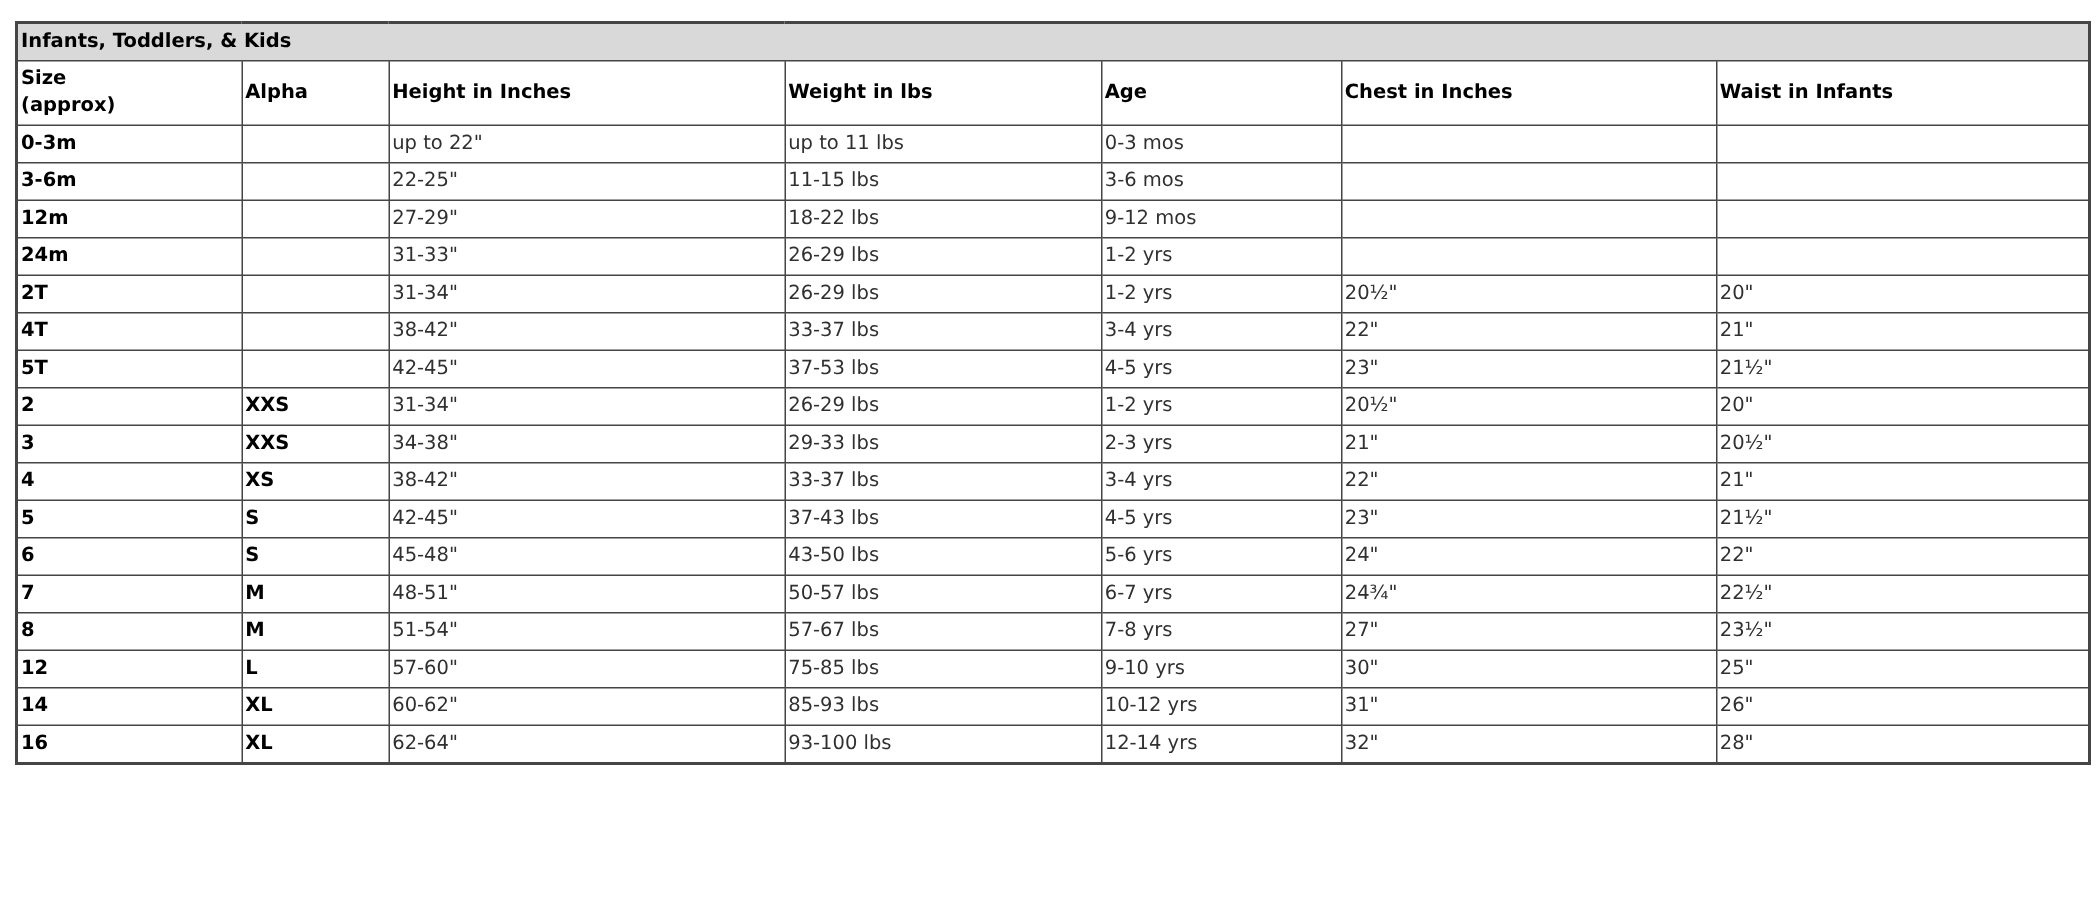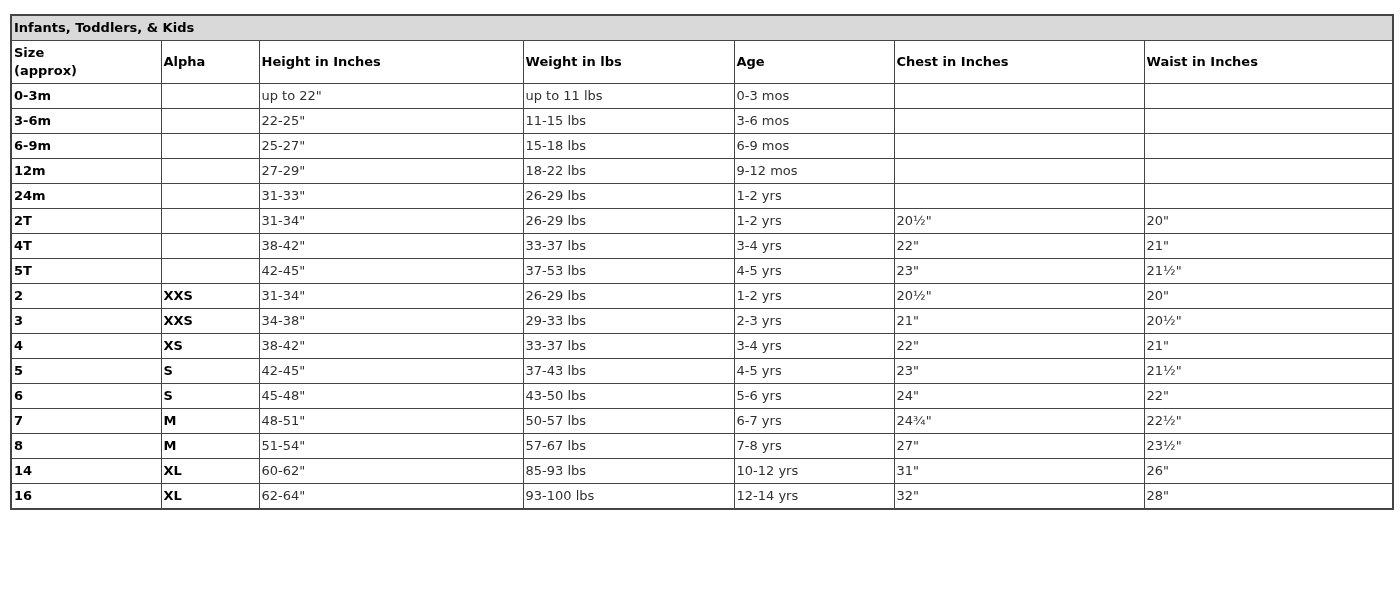--- a/index.html
+++ b/index.html
@@ -73,48 +73,39 @@
         <th class="chart-title" colspan="7">Infants, Toddlers, &amp; Kids</th>
       </tr>
       <tr>
         <th class="col-header">Size
 (approx)</th>
         <th class="col-header">Alpha</th>
         <th class="col-header">Height in Inches</th>
         <th class="col-header">Weight in lbs</th>
         <th class="col-header">Age</th>
         <th class="col-header">Chest in Inches</th>
-        <th class="col-header">Waist in Inches</th>
+        <th class="col-header">Waist in Infants</th>
       </tr>
     </thead>
     <tbody>
         <tr>
           <td class="bold-cell">0-3m</td>
           <td class="bold-cell"></td>
           <td>up to 22"</td>
           <td>up to 11 lbs</td>
           <td>0-3 mos</td>
           <td></td>
           <td></td>
         </tr>
         <tr>
           <td class="bold-cell">3-6m</td>
           <td class="bold-cell"></td>
           <td>22-25"</td>
           <td>11-15 lbs</td>
           <td>3-6 mos</td>
-          <td></td>
-          <td></td>
-        </tr>
-        <tr>
-          <td class="bold-cell">6-9m</td>
-          <td class="bold-cell"></td>
-          <td>25-27"</td>
-          <td>15-18 lbs</td>
-          <td>6-9 mos</td>
           <td></td>
           <td></td>
         </tr>
         <tr>
           <td class="bold-cell">12m</td>
           <td class="bold-cell"></td>
           <td>27-29"</td>
           <td>18-22 lbs</td>
           <td>9-12 mos</td>
           <td></td>
@@ -213,20 +204,29 @@
         <tr>
           <td class="bold-cell">8</td>
           <td class="bold-cell">M</td>
           <td>51-54"</td>
           <td>57-67 lbs</td>
           <td>7-8 yrs</td>
           <td>27"</td>
           <td>23½"</td>
         </tr>
         <tr>
+          <td class="bold-cell">12</td>
+          <td class="bold-cell">L</td>
+          <td>57-60"</td>
+          <td>75-85 lbs</td>
+          <td>9-10 yrs</td>
+          <td>30"</td>
+          <td>25"</td>
+        </tr>
+        <tr>
           <td class="bold-cell">14</td>
           <td class="bold-cell">XL</td>
           <td>60-62"</td>
           <td>85-93 lbs</td>
           <td>10-12 yrs</td>
           <td>31"</td>
           <td>26"</td>
         </tr>
         <tr>
           <td class="bold-cell">16</td>

